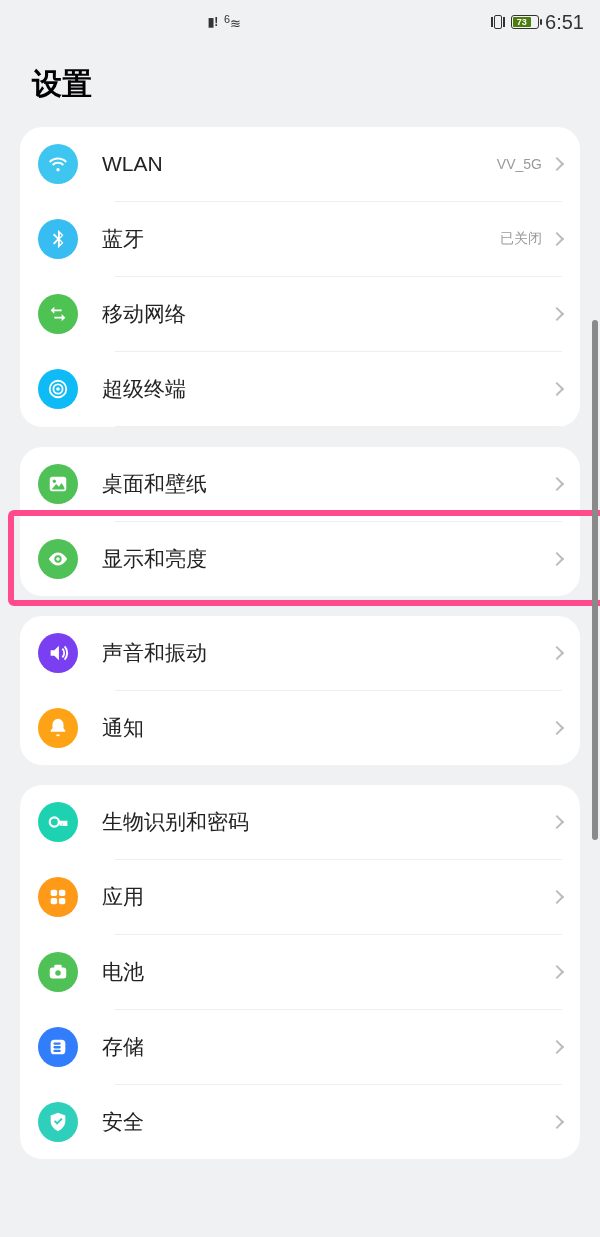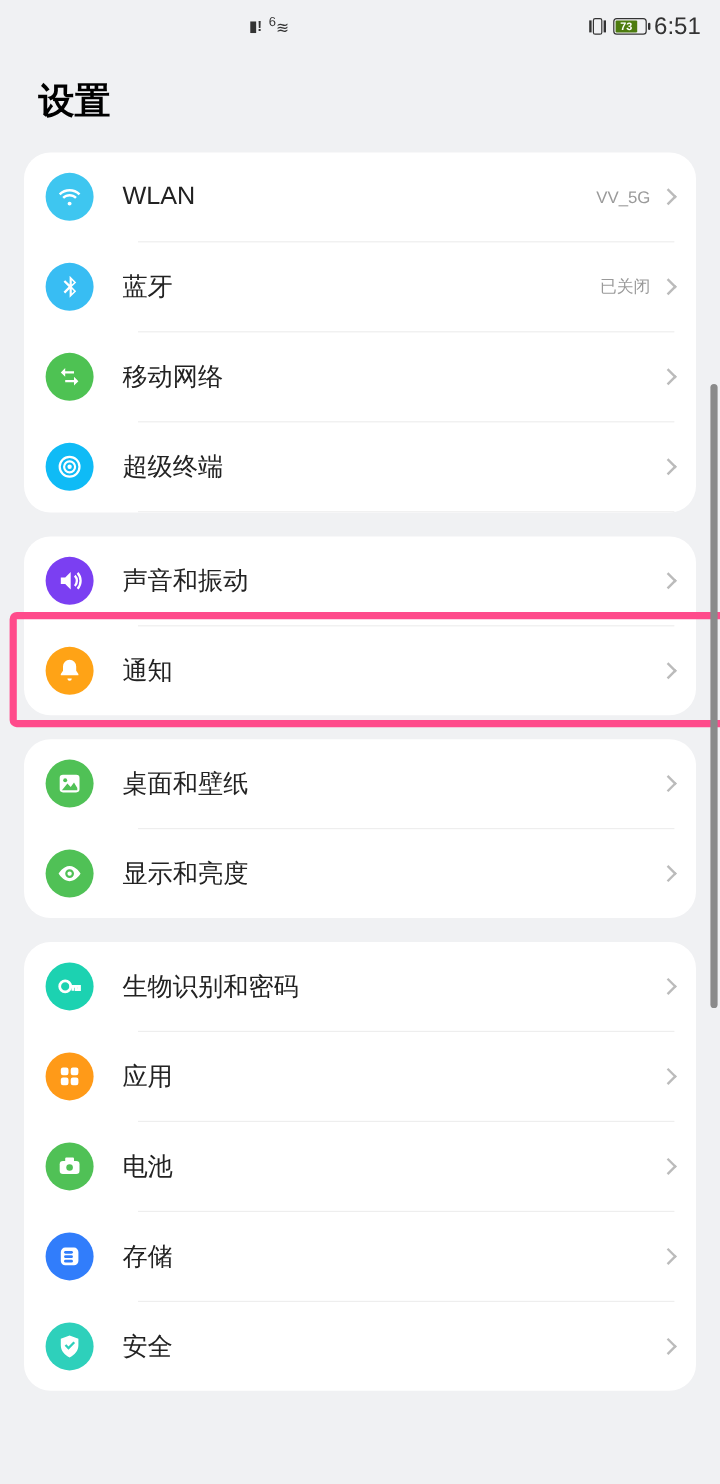--- a/index.html
+++ b/index.html
@@ -242,60 +242,60 @@
           </svg>
       </div>
       <span class="label">超级终端</span>
 
       <span class="chevron"></span>
     </div>
       <div class="divider"></div>
     </div>
     <div class="card">
       <div class="row">
+      <div class="icon-circle c-green2">
+        <svg viewBox="0 0 24 24">
+            <use href="#i-image"></use>
+          </svg>
+      </div>
+      <span class="label">桌面和壁纸</span>
+
+      <span class="chevron"></span>
+    </div>
+      <div class="divider"></div>
+      <div class="row">
+      <div class="icon-circle c-green2">
+        <svg viewBox="0 0 24 24">
+            <use href="#i-eye"></use>
+          </svg>
+      </div>
+      <span class="label">显示和亮度</span>
+
+      <span class="chevron"></span>
+    </div>
+    </div>
+    <div class="card">
+      <div class="row">
       <div class="icon-circle c-purple">
         <svg viewBox="0 0 24 24">
             <use href="#i-speaker"></use>
           </svg>
       </div>
       <span class="label">声音和振动</span>
 
       <span class="chevron"></span>
     </div>
       <div class="divider"></div>
       <div class="row">
       <div class="icon-circle c-orange2">
         <svg viewBox="0 0 24 24">
             <use href="#i-bell"></use>
           </svg>
       </div>
       <span class="label">通知</span>
-
-      <span class="chevron"></span>
-    </div>
-    </div>
-    <div class="card">
-      <div class="row">
-      <div class="icon-circle c-green2">
-        <svg viewBox="0 0 24 24">
-            <use href="#i-image"></use>
-          </svg>
-      </div>
-      <span class="label">桌面和壁纸</span>
-
-      <span class="chevron"></span>
-    </div>
-      <div class="divider"></div>
-      <div class="row">
-      <div class="icon-circle c-green2">
-        <svg viewBox="0 0 24 24">
-            <use href="#i-eye"></use>
-          </svg>
-      </div>
-      <span class="label">显示和亮度</span>
 
       <span class="chevron"></span>
     </div>
     </div>
     <div class="card">
       <div class="row">
       <div class="icon-circle c-teal">
         <svg viewBox="0 0 24 24">
             <use href="#i-key"></use>
           </svg>

